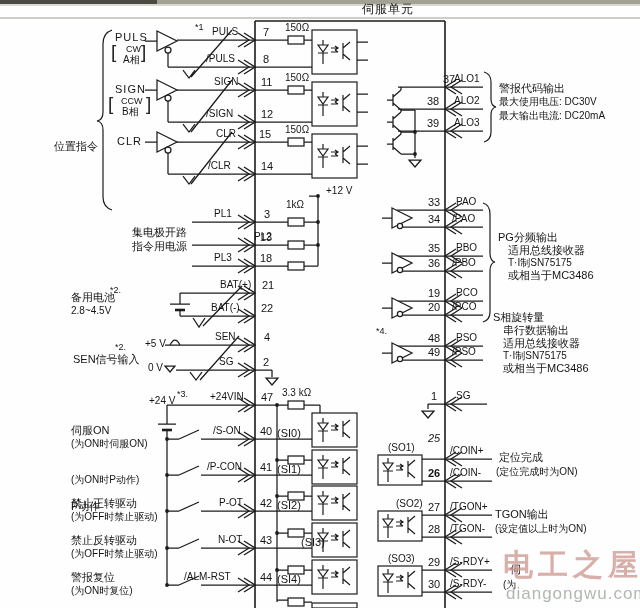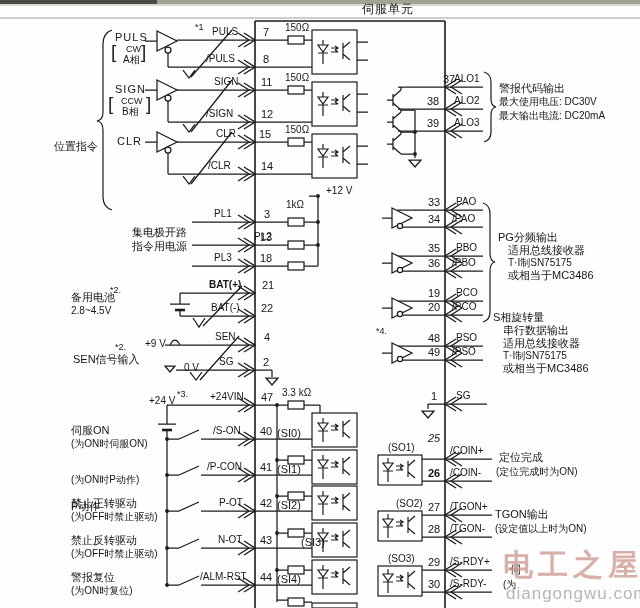--- a/index.html
+++ b/index.html
@@ -276,29 +276,29 @@
   <span class="t" style="left:214px;top:253px;">PL3</span>
   <span class="t pin" style="left:264px;top:209px;">3</span>
   <span class="t pin" style="left:260px;top:232px;">13</span>
   <span class="t pin" style="left:260px;top:253px;">18</span>
   <span class="t" style="left:286px;top:200px;">1kΩ</span>
   <span class="t" style="left:326px;top:186px;">+12 V</span>
 
   <span class="t cn" style="left:71px;top:292px;">备用电池</span>
   <span class="t t9" style="left:110px;top:286px;">*2.</span>
   <span class="t" style="left:71px;top:306px;">2.8~4.5V</span>
-  <span class="t" style="left:209px;top:280px;font-weight:bold;">BAT(+)</span>
+  <span class="t" style="left:220px;top:280px;">BAT(+)</span>
   <span class="t" style="left:211px;top:303px;">BAT(-)</span>
   <span class="t pin" style="left:262px;top:280px;">21</span>
   <span class="t pin" style="left:261px;top:303px;">22</span>
 
   <span class="t t9" style="left:115px;top:343px;">*2.</span>
   <span class="t cn" style="left:73px;top:354px;">SEN信号输入</span>
-  <span class="t" style="left:145px;top:339px;">+9 V</span>
-  <span class="t" style="left:148px;top:363px;margin-left:36px;">0 V</span>
+  <span class="t" style="left:145px;top:339px;">+5 V</span>
+  <span class="t" style="left:148px;top:363px;">0 V</span>
   <span class="t" style="left:215px;top:332px;">SEN</span>
   <span class="t" style="left:219px;top:357px;">SG</span>
   <span class="t pin" style="left:264px;top:332px;">4</span>
   <span class="t pin" style="left:263px;top:357px;">2</span>
 
   <span class="t" style="left:149px;top:396px;">+24 V</span>
   <span class="t t9" style="left:177px;top:390px;">*3.</span>
   <span class="t" style="left:210px;top:392px;">+24VIN</span>
   <span class="t pin" style="left:261px;top:392px;">47</span>
   <span class="t" style="left:282px;top:388px;">3.3 kΩ</span>
@@ -322,21 +322,21 @@
   <span class="t pin" style="left:277px;top:500px;">(SI2)</span>
 
   <span class="t cn" style="left:71px;top:535px;">禁止反转驱动</span>
   <span class="t" style="left:71px;top:549px;">(为OFF时禁止驱动)</span>
   <span class="t" style="left:218px;top:535px;">N-OT</span>
   <span class="t pin" style="left:260px;top:535px;">43</span>
   <span class="t pin" style="left:277px;top:537px;padding-left:24px;">(SI3)</span>
 
   <span class="t cn" style="left:71px;top:572px;">警报复位</span>
   <span class="t" style="left:71px;top:586px;">(为ON时复位)</span>
-  <span class="t" style="left:200px;top:572px;text-align:center;">/ALM-RST</span>
+  <span class="t" style="left:184px;top:572px;text-align:center;">/ALM-RST</span>
   <span class="t pin" style="left:260px;top:572px;">44</span>
   <span class="t pin" style="left:277px;top:574px;">(SI4)</span>
 
   <span class="t pin" style="left:427px;top:74px;margin-left:16px;">37</span>
   <span class="t" style="left:454px;top:74px;">ALO1</span>
   <span class="t pin" style="left:427px;top:96px;">38</span>
   <span class="t" style="left:454px;top:96px;">ALO2</span>
   <span class="t pin" style="left:427px;top:118px;">39</span>
   <span class="t" style="left:454px;top:118px;">ALO3</span>
   <span class="t cn" style="left:499px;top:83px;">警报代码输出</span>

